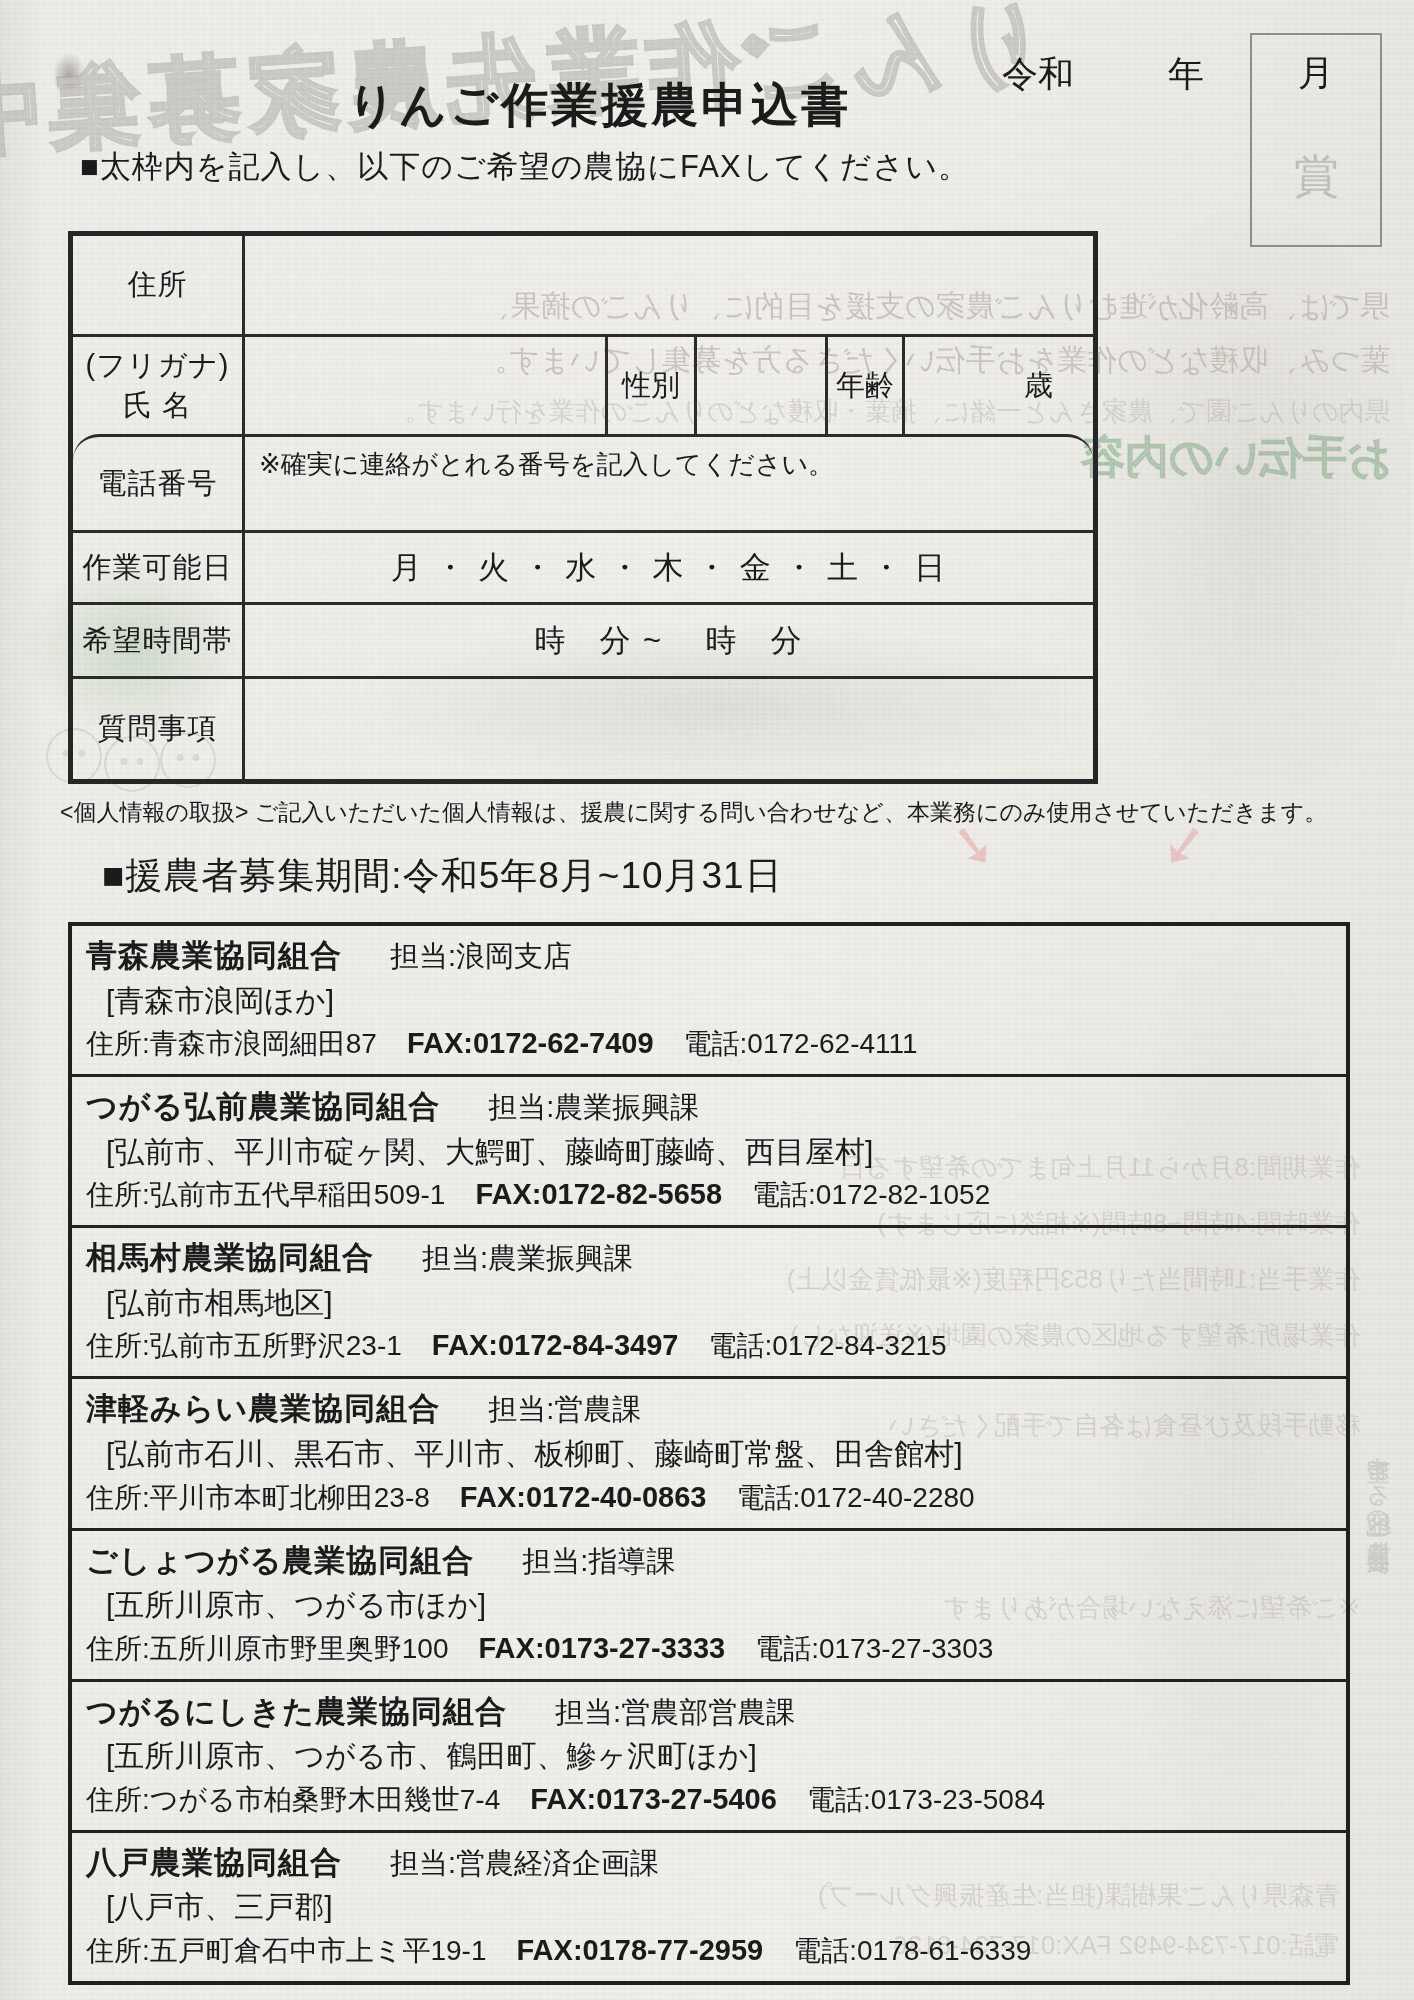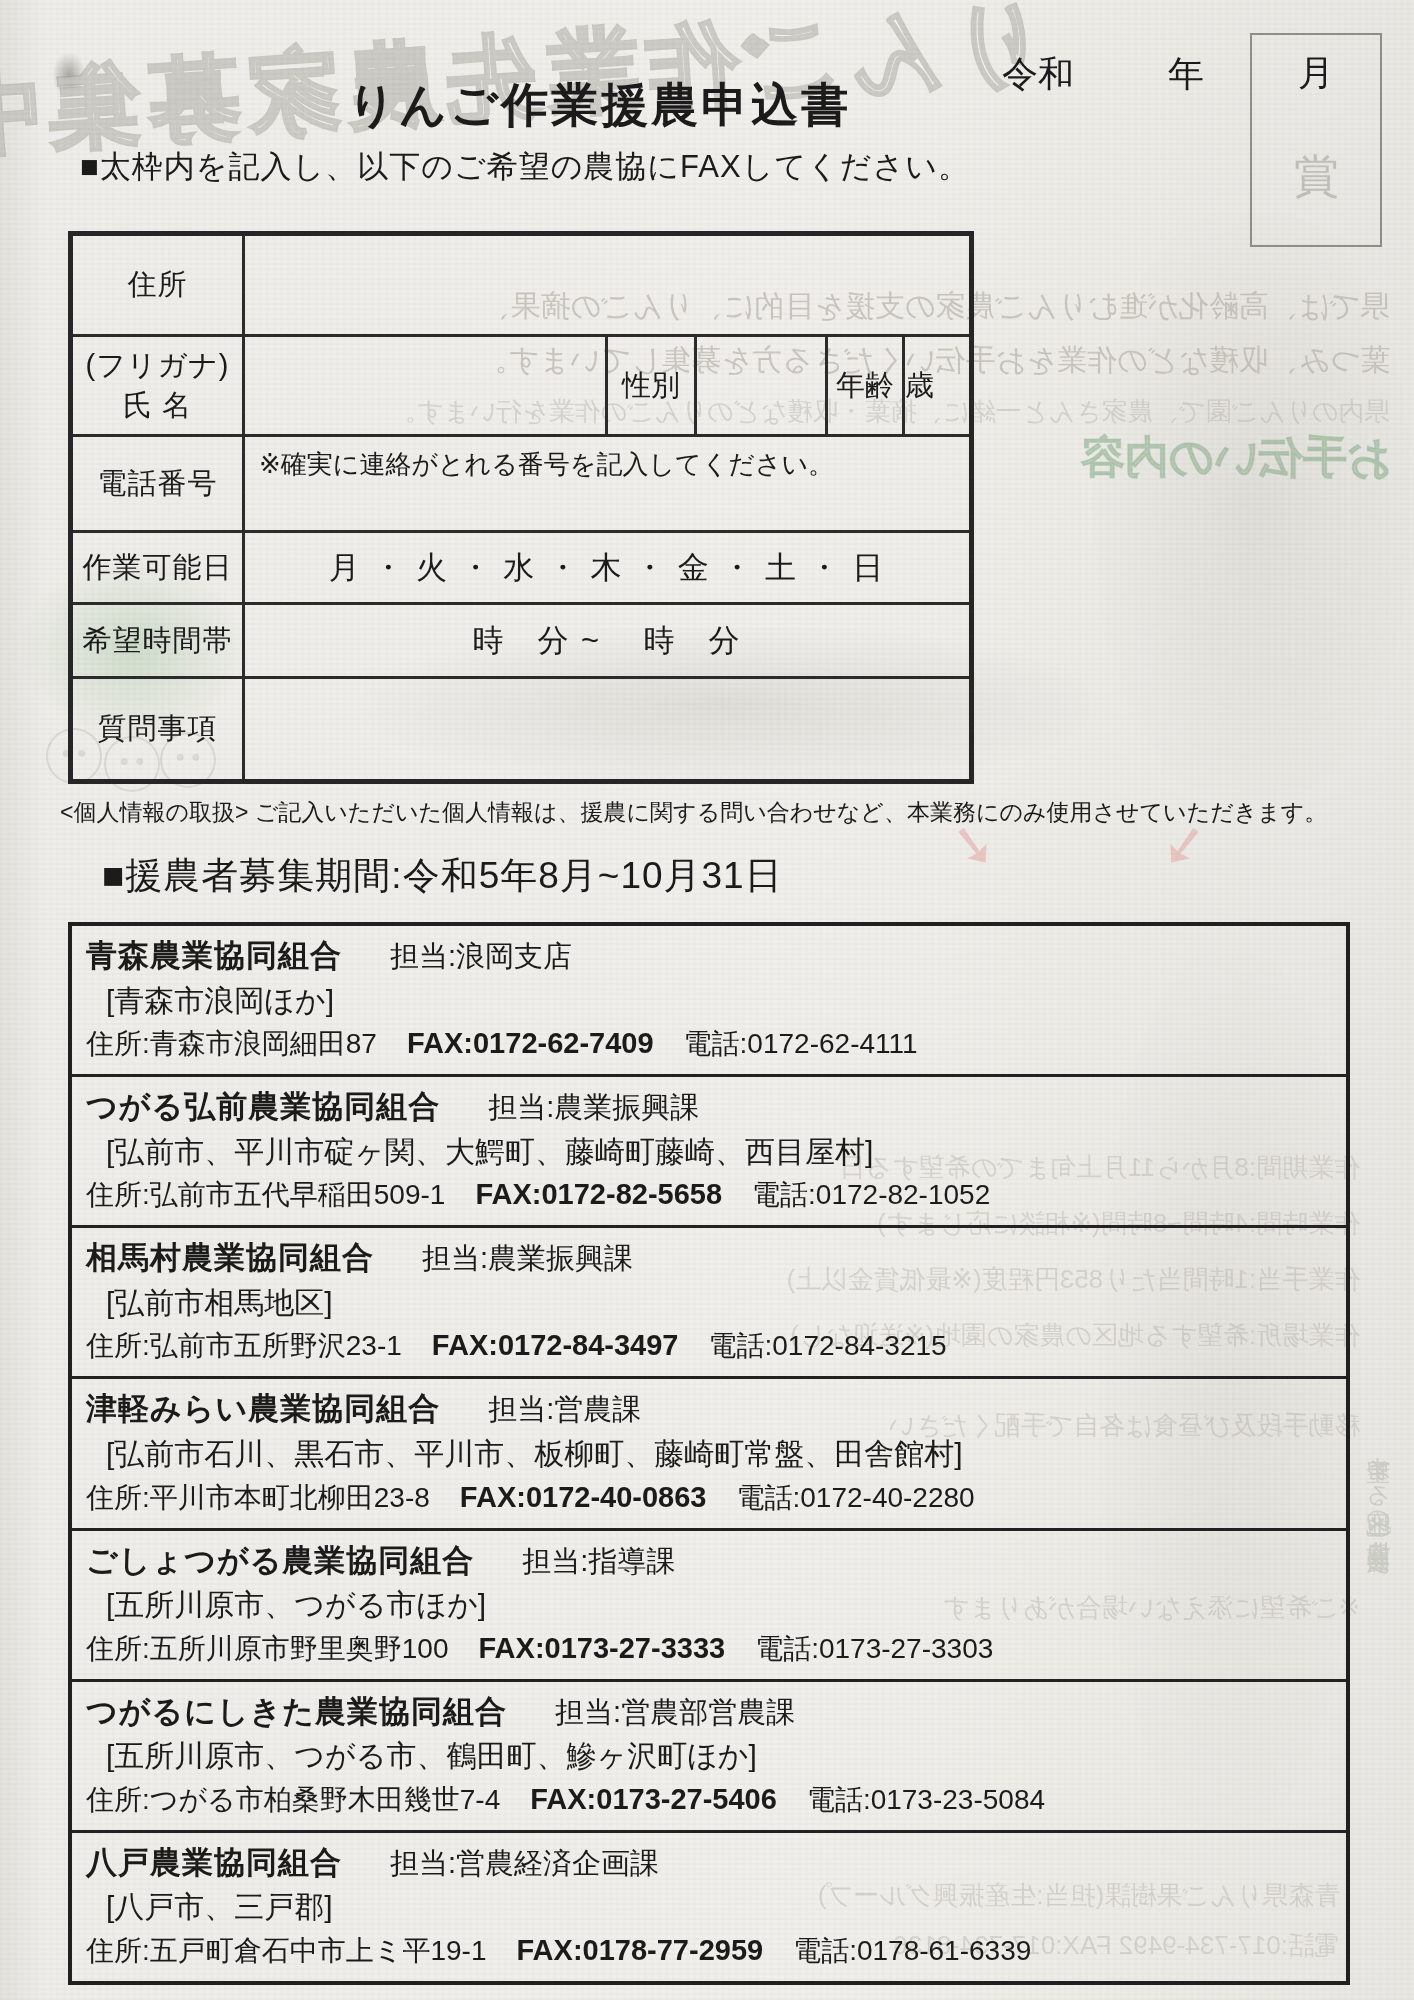--- a/index.html
+++ b/index.html
@@ -52,21 +52,21 @@
     left:1250px;top:33px;width:128px;height:210px;
     border:2px solid #8e8e89;z-index:2;
     display:flex;flex-direction:column;align-items:center;
   }
   .month-box .m{font-size:36px;margin-top:14px;}
   .month-box .g{font-size:46px;margin-top:48px;color:#9aa096;opacity:.55;transform:scaleX(-1);}
   .title{left:348px;top:74px;font-size:47px;font-weight:bold;letter-spacing:3px;z-index:2;white-space:nowrap;}
   .instr{left:80px;top:146px;font-size:31px;font-weight:normal;letter-spacing:1px;z-index:2;white-space:nowrap;}
   
   .ftable{
-    left:68px;top:231px;width:906px;height:553px;
+    left:68px;top:231px;width:1030px;height:553px;
     border:5px solid #262626;z-index:1;
     display:flex;flex-direction:column;box-sizing:border-box;
   }
   .frow{display:flex;border-top:3px solid #2b2b2b;box-sizing:border-box;}
   .frow:first-child{border-top:none;}
   .flabel{
     width:172px;flex:0 0 172px;border-right:3px solid #2b2b2b;box-sizing:border-box;
     display:flex;flex-direction:column;align-items:center;justify-content:center;
     font-size:29px;letter-spacing:1px;text-align:center;
   }
@@ -153,21 +153,21 @@
         <span>氏 名</span>
       </div>
       <div class="fval" style="flex:0 0 360px;"></div>
       <div class="subl">性別</div>
       <div class="subv"></div>
       <div class="subl" style="flex:0 0 80px;">年齢</div>
       <div class="agev">
         <span>歳</span>
       </div>
     </div>
-    <div class="frow" style="flex:0 0 96px;">
+    <div class="frow" style="flex:0 0 96px;border-radius:26px;">
       <div class="flabel">電話番号</div>
       <div class="fval">
         <div class="note">※確実に連絡がとれる番号を記入してください。</div>
       </div>
     </div>
     <div class="frow" style="flex:0 0 72px;">
       <div class="flabel">作業可能日</div>
       <div class="fval center-val">月 ・ 火 ・ 水 ・ 木 ・ 金 ・ 土 ・ 日</div>
     </div>
     <div class="frow" style="flex:0 0 74px;">

